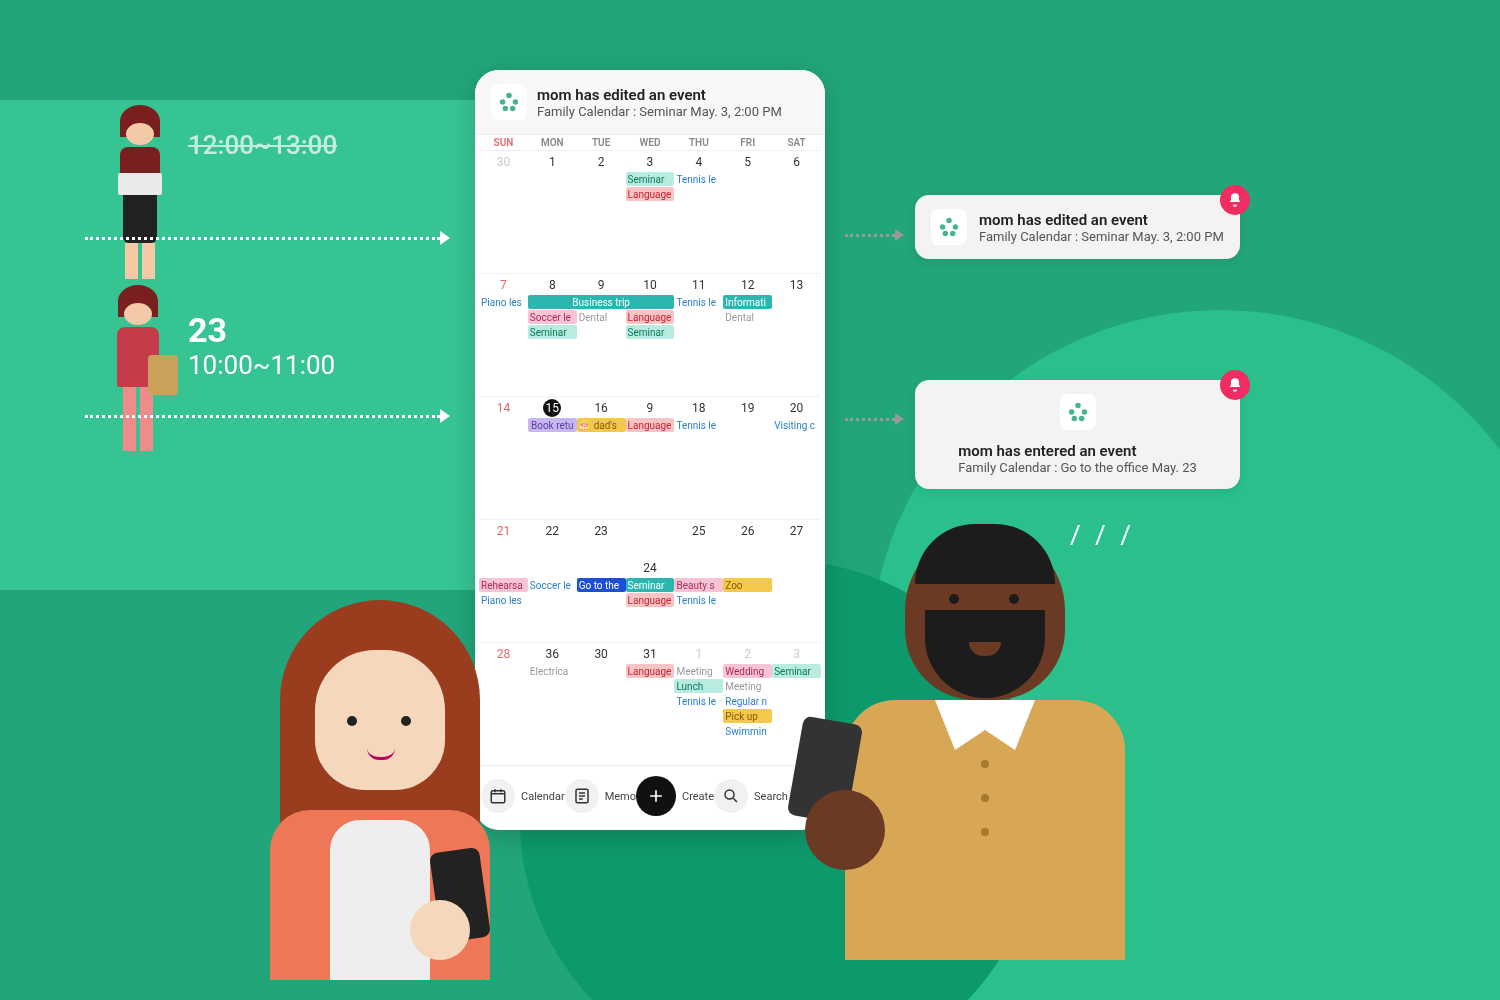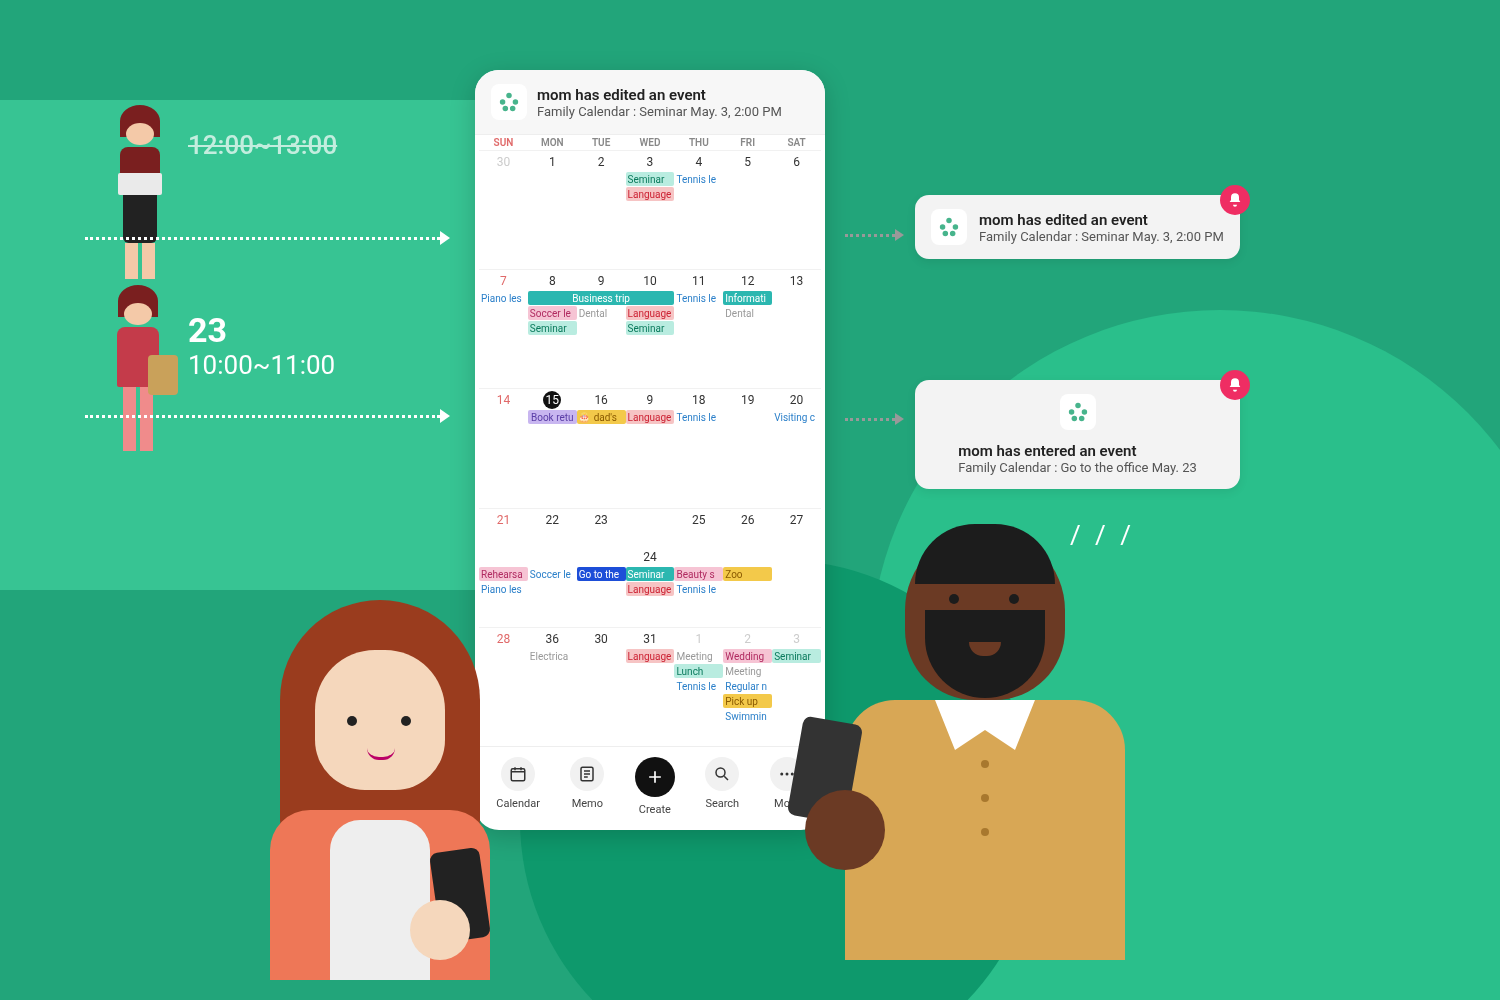--- a/index.html
+++ b/index.html
@@ -60,21 +60,21 @@
   .c-red{background:#f6c4c4;color:#c23;}
   .c-bteal{background:#2bb7b0;color:#fff;}
   .c-pink{background:#f6c4d4;color:#b02a60;}
   .c-purple{background:#c8b6f0;color:#5a3da6;}
   .c-yellow{background:#f3c94a;color:#8a5a00;}
   .c-green{background:#1d4ed8;color:#fff;}
   .c-gray{color:#999;}
   .sel-col{position:absolute;top:0;bottom:0;background:#efefef;z-index:-1;}
 
   .tabbar{display:flex;justify-content:space-around;padding:10px 6px 14px;border-top:1px solid #eee;}
-  .tab{display:flex;flex-direction:column;align-items:center;gap:6px;font-size:11px;color:#444;}
+  .tab{display:flex;flex-direction:row;align-items:center;gap:6px;font-size:11px;color:#444;}
   .tab .bubble{width:34px;height:34px;border-radius:50%;background:#f1f1f1;display:flex;align-items:center;justify-content:center;}
   .tab.create .bubble{background:#111;color:#fff;width:40px;height:40px;}
 
   
   .toast{position:absolute;background:#f3f3f3;border-radius:14px;padding:14px 16px;display:flex;gap:12px;align-items:center;width:325px;box-shadow:0 3px 10px rgba(0,0,0,.08);}
   .toast .bell{position:absolute;top:-10px;right:-10px;width:30px;height:30px;border-radius:50%;background:#ef2d63;display:flex;align-items:center;justify-content:center;color:#fff;}
   .toast .t{font-size:15px;font-weight:600;color:#222;}
   .toast .s{font-size:13px;color:#555;}
 
   .arrow-r{position:absolute;border-top:3px dotted #999;}

